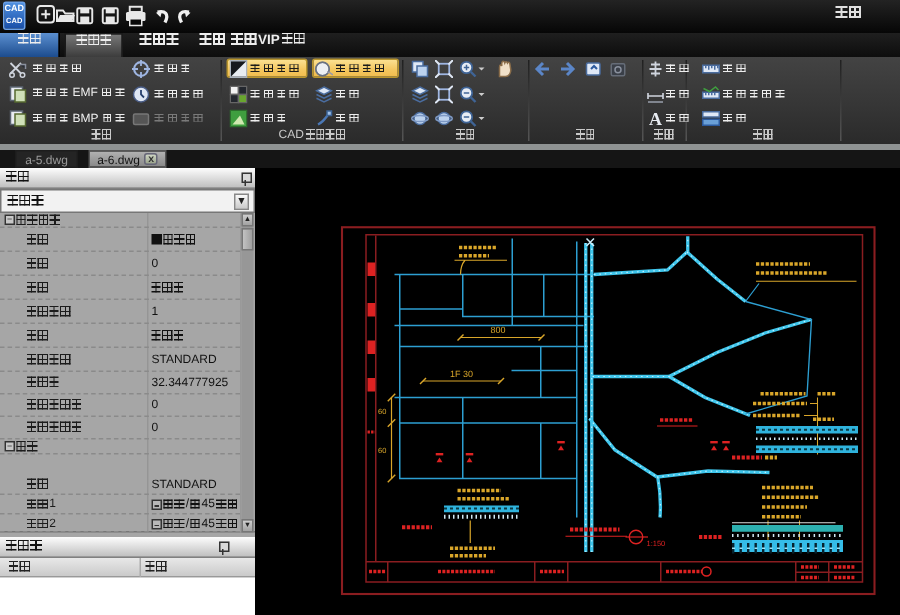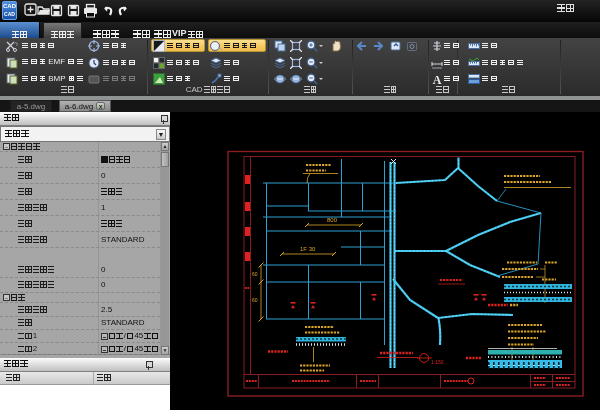--- a/index.html
+++ b/index.html
@@ -15,21 +15,21 @@
  linear-gradient(to right,currentcolor 0 13%,transparent 13% 44%,currentcolor 44% 57%,transparent 57% 87%,currentcolor 87%),
  linear-gradient(to bottom,currentcolor 0 13%,transparent 13% 44%,currentcolor 44% 57%,transparent 57% 87%,currentcolor 87%)}
 
 #tb{position:absolute;left:0;top:0;width:600px;height:22px;background:linear-gradient(#232323,#060606)}
 #logo{position:absolute;left:2px;top:1px;width:15px;height:19px;border-radius:2px;
 background:linear-gradient(#4f8fe0,#1a4fa8);border:1px solid #6aa0e8;color:#fff;
 font-size:5px;font-weight:bold;text-align:center;line-height:8px;overflow:hidden}
 #wt{position:absolute;right:0px;top:4px;color:#ddd;font-size:10px}
 
 #mb{position:absolute;left:0;top:22px;width:600px;height:16px;background:linear-gradient(#1f1f1f,#0d0d0d)}
-.mi{position:absolute;top:22px;height:16px;display:flex;align-items:flex-end;justify-content:center;color:#eee;font-size:10px;font-weight:bold}
+.mi{position:absolute;top:22px;height:16px;display:flex;align-items:flex-start;justify-content:center;color:#eee;font-size:10px;font-weight:bold}
 #mfile{left:0;width:40px;background:linear-gradient(#5b8fd0,#1c4c8e);border-right:1px solid #000}
 #mview{left:43px;width:39px;background:linear-gradient(#787878,#3c3c3c);border:1px solid #1a1a1a;border-bottom:none}
 
 #rb{position:absolute;left:0;top:38px;width:600px;height:58px;
 background:linear-gradient(#434343,#363636 55%,#2a2a2a)}
 .gsep{position:absolute;top:40px;width:1px;height:54px;background:linear-gradient(#202020,#555)}
 .glab{position:absolute;top:84px;height:11px;color:#c9c9c9;font-size:8px;display:flex;align-items:center;justify-content:center}
 .rbt{position:absolute;height:13px;display:flex;align-items:center;gap:3px;color:#eee;font-size:8px}
 .hl{background:linear-gradient(#fbe090,#f4c75f 60%,#f0bc4e);border:1px solid #b8952e;border-radius:2px;color:#1a1a1a;padding:0 3px}
 .dim{color:#7a7a7a}
@@ -458,20 +458,28 @@
       </div>
       <div class="row" style="top:90px;height:16px">
         <x style="left:18px;top:4px;font-size:8px">
           <i></i>
           <i></i>
           <i></i>
           <i></i>
         </x>
         <x style="left:101px;top:4px;font-size:8px;color:#111">STANDARD</x>
       </div>
+      <div class="row" style="top:106px;height:15px">
+        <x style="left:18px;top:3px;font-size:8px">
+          <i></i>
+          <i></i>
+          <i></i>
+        </x>
+        <x style="left:101px;top:3px;font-size:8px;color:#111">32.344777925</x>
+      </div>
       <div class="row" style="top:121px;height:15px">
         <x style="left:18px;top:3px;font-size:8px">
           <i></i>
           <i></i>
           <i></i>
           <i></i>
           <i></i>
         </x>
         <x style="left:101px;top:3px;font-size:8px;color:#111">0</x>
       </div>
@@ -484,29 +492,20 @@
           <i></i>
         </x>
         <x style="left:101px;top:3px;font-size:8px;color:#111">0</x>
       </div>
       <div class="row" style="top:151px;height:10px">
         <x style="left:3px;top:1px;font-size:8px">
           <span style="width:7px;height:7px;border:1px solid #333;font-size:6px;line-height:6px;text-align:center;background:#c8c8c8;flex:none">−</span>
           <i></i>
           <i></i>
         </x>
-      </div>
-      <div class="row" style="top:161px;height:14px">
-        <x style="left:18px;top:3px;font-size:8px">
-          <i></i>
-          <i></i>
-          <i></i>
-          <i></i>
-        </x>
-        <x style="left:101px;top:3px;font-size:8px;color:#111">2.5</x>
       </div>
       <div class="row" style="top:175px;height:13px">
         <x style="left:18px;top:2px;font-size:8px">
           <i></i>
           <i></i>
         </x>
         <x style="left:101px;top:2px;font-size:8px;color:#111">STANDARD</x>
       </div>
       <div class="row" style="top:188px;height:13px">
         <x style="left:18px;top:2px;font-size:8px"><i></i><i></i>1</x>

